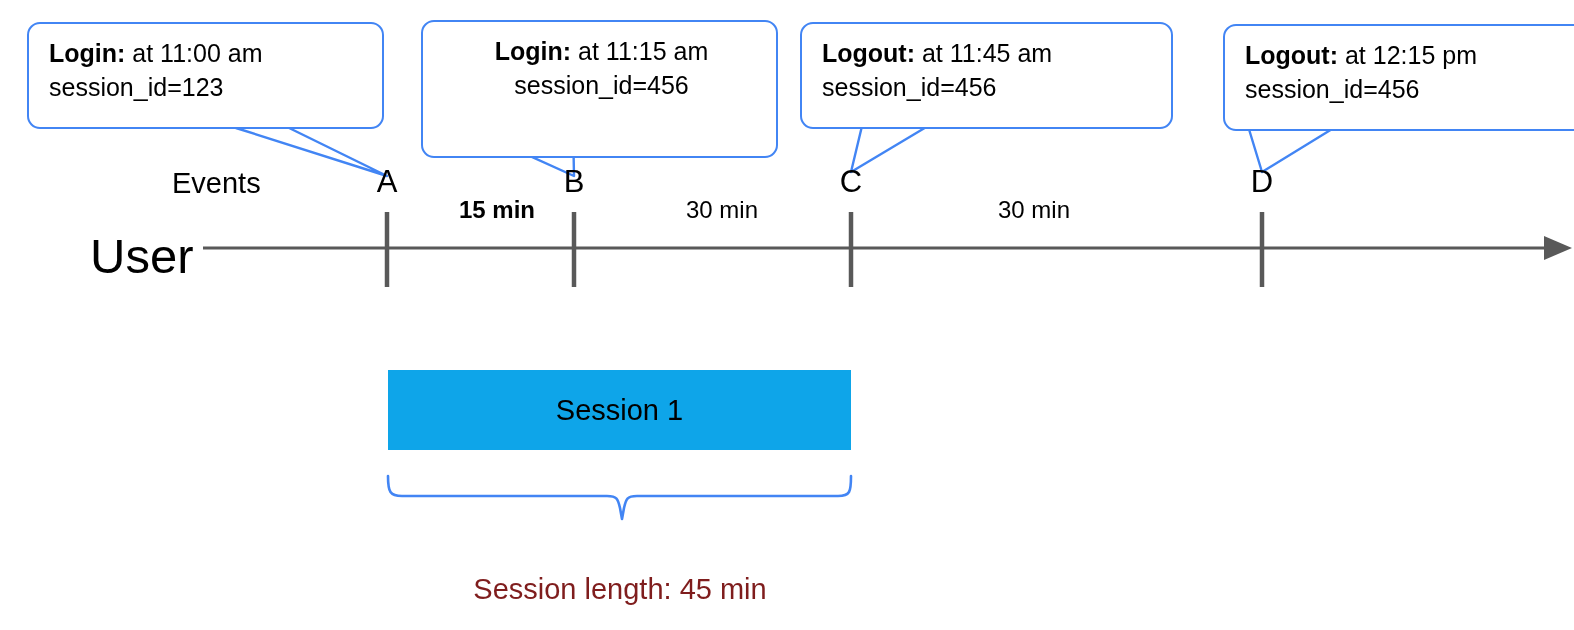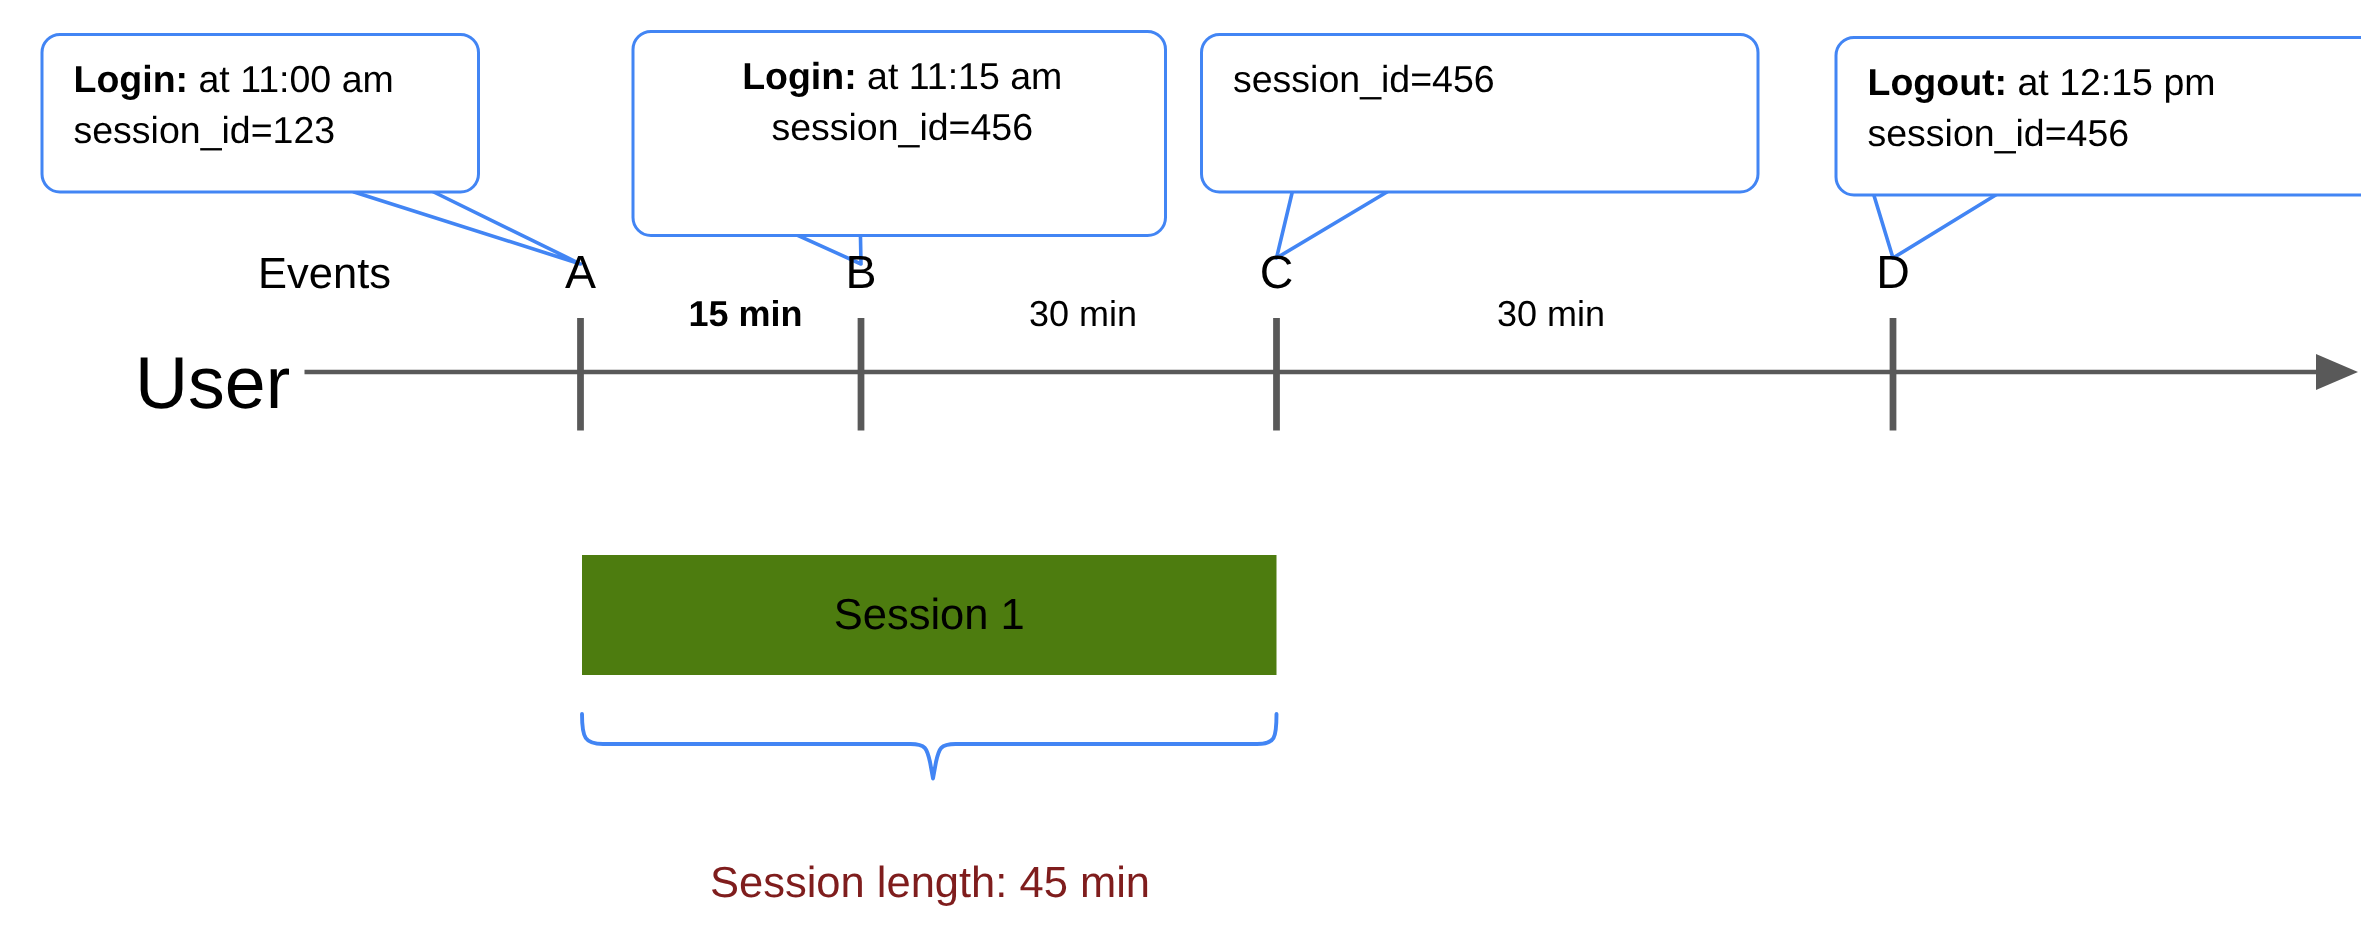--- a/index.html
+++ b/index.html
@@ -91,21 +91,21 @@
     color: #000000;
     transform: translateX(-50%);
     top: 196px;
     white-space: nowrap;
     z-index: 4;
   }
 
   
   #session-bar {
     position: absolute;
-    background: #4d7c0f;
+    background: #0ea5e9;
     display: flex;
     align-items: center;
     justify-content: center;
     z-index: 2;
   }
   #session-bar-label {
     font-size: 29px;
     color: #000000;
   }
 
@@ -127,31 +127,32 @@
 
     <polyline points="236,128 387,176 281,124" fill="#ffffff" stroke="#4285f4" stroke-width="2.4" stroke-linejoin="round" stroke-linecap="round"></polyline>
 
     <polyline points="468,128 574,176 573,124" fill="#ffffff" stroke="#4285f4" stroke-width="2.4" stroke-linejoin="round" stroke-linecap="round"></polyline>
 
     <polyline points="862,126 851,172 928,126" fill="#ffffff" stroke="#4285f4" stroke-width="2.4" stroke-linejoin="round" stroke-linecap="round"></polyline>
 
     <polyline points="1248,126 1262,172 1337,126" fill="#ffffff" stroke="#4285f4" stroke-width="2.4" stroke-linejoin="round" stroke-linecap="round"></polyline>
   </svg>
 
-  <div class="callout" id="cal-a" style="left:27px; top:22px; width:293px; height:107px;">
+  <div class="callout" id="cal-a" style="left:27px; top:22px; width:357px; height:107px;">
     <span class="ln"><span class="lead">Login:</span><span> at 11:00 am</span></span>
     <span class="ln">session_id=123</span>
   </div>
 
   <div class="callout" id="cal-b" style="left:421px; top:20px; width:357px; height:138px;text-align:center;">
     <span class="ln"><span class="lead">Login:</span><span> at 11:15 am</span></span>
     <span class="ln">session_id=456</span>
   </div>
 
   <div class="callout" id="cal-c" style="left:800px; top:22px; width:373px; height:107px;">
+    <span class="ln"><span class="lead">Logout:</span><span> at 11:45 am</span></span>
     <span class="ln">session_id=456</span>
   </div>
 
   <div class="callout" id="cal-d" style="left:1186px; top:24px; width:373px; height:107px;margin-left:37px;">
     <span class="ln"><span class="lead">Logout:</span><span> at 12:15 pm</span></span>
     <span class="ln">session_id=456</span>
   </div>
 
   <svg id="timeline-svg" viewBox="0 0 1574 630" xmlns="http://www.w3.org/2000/svg">
 

